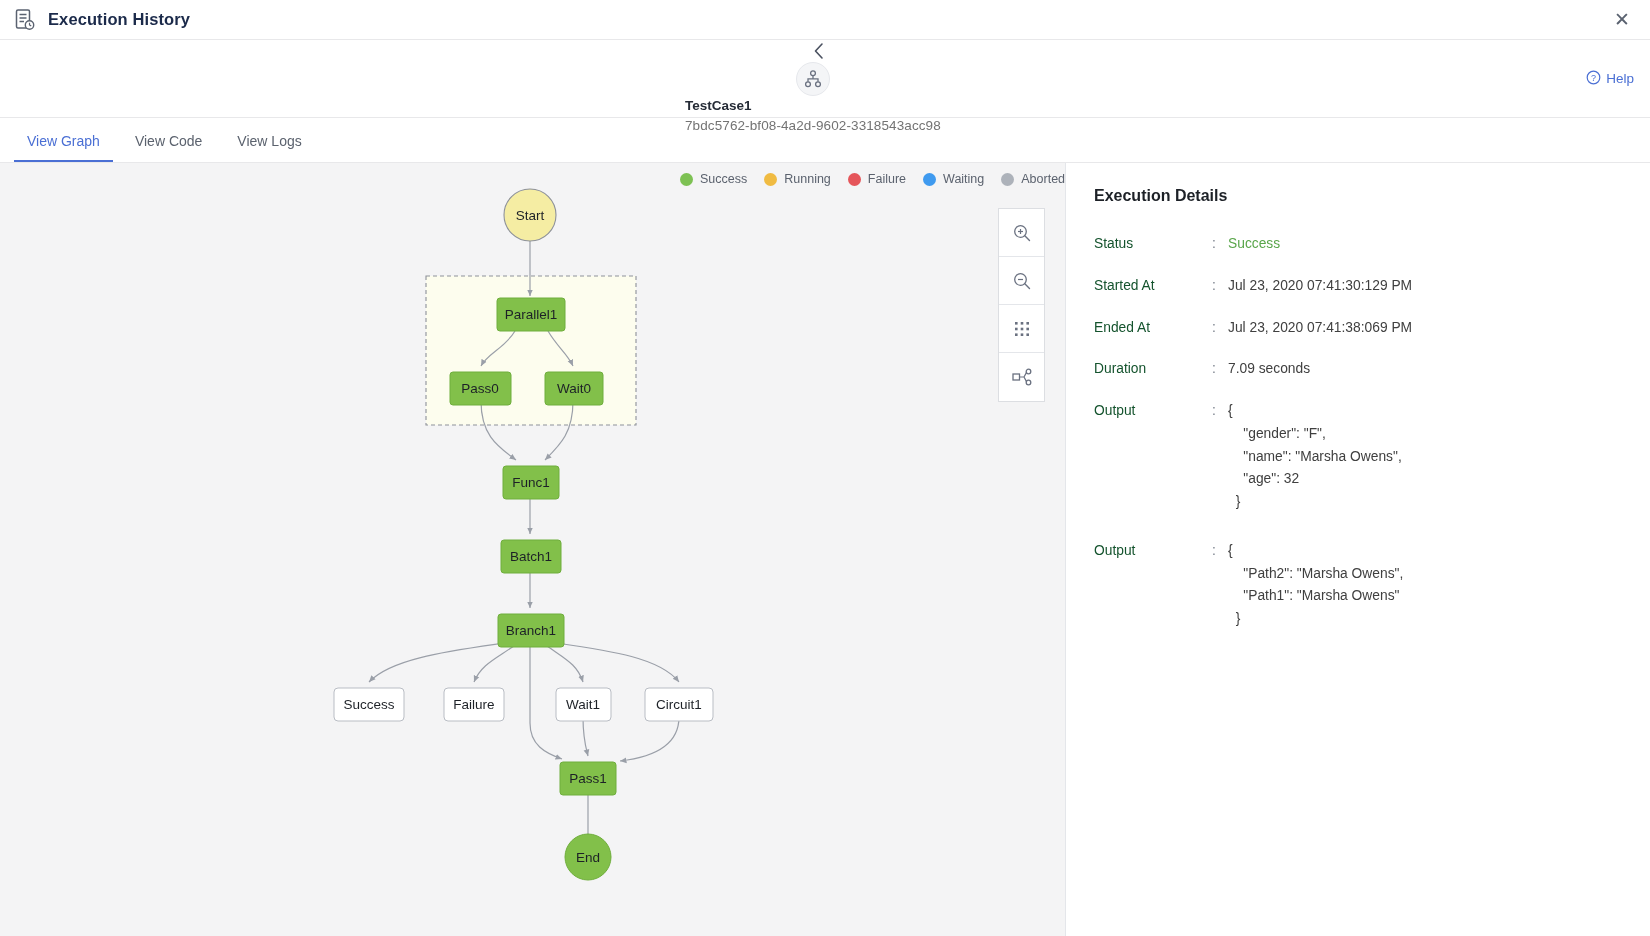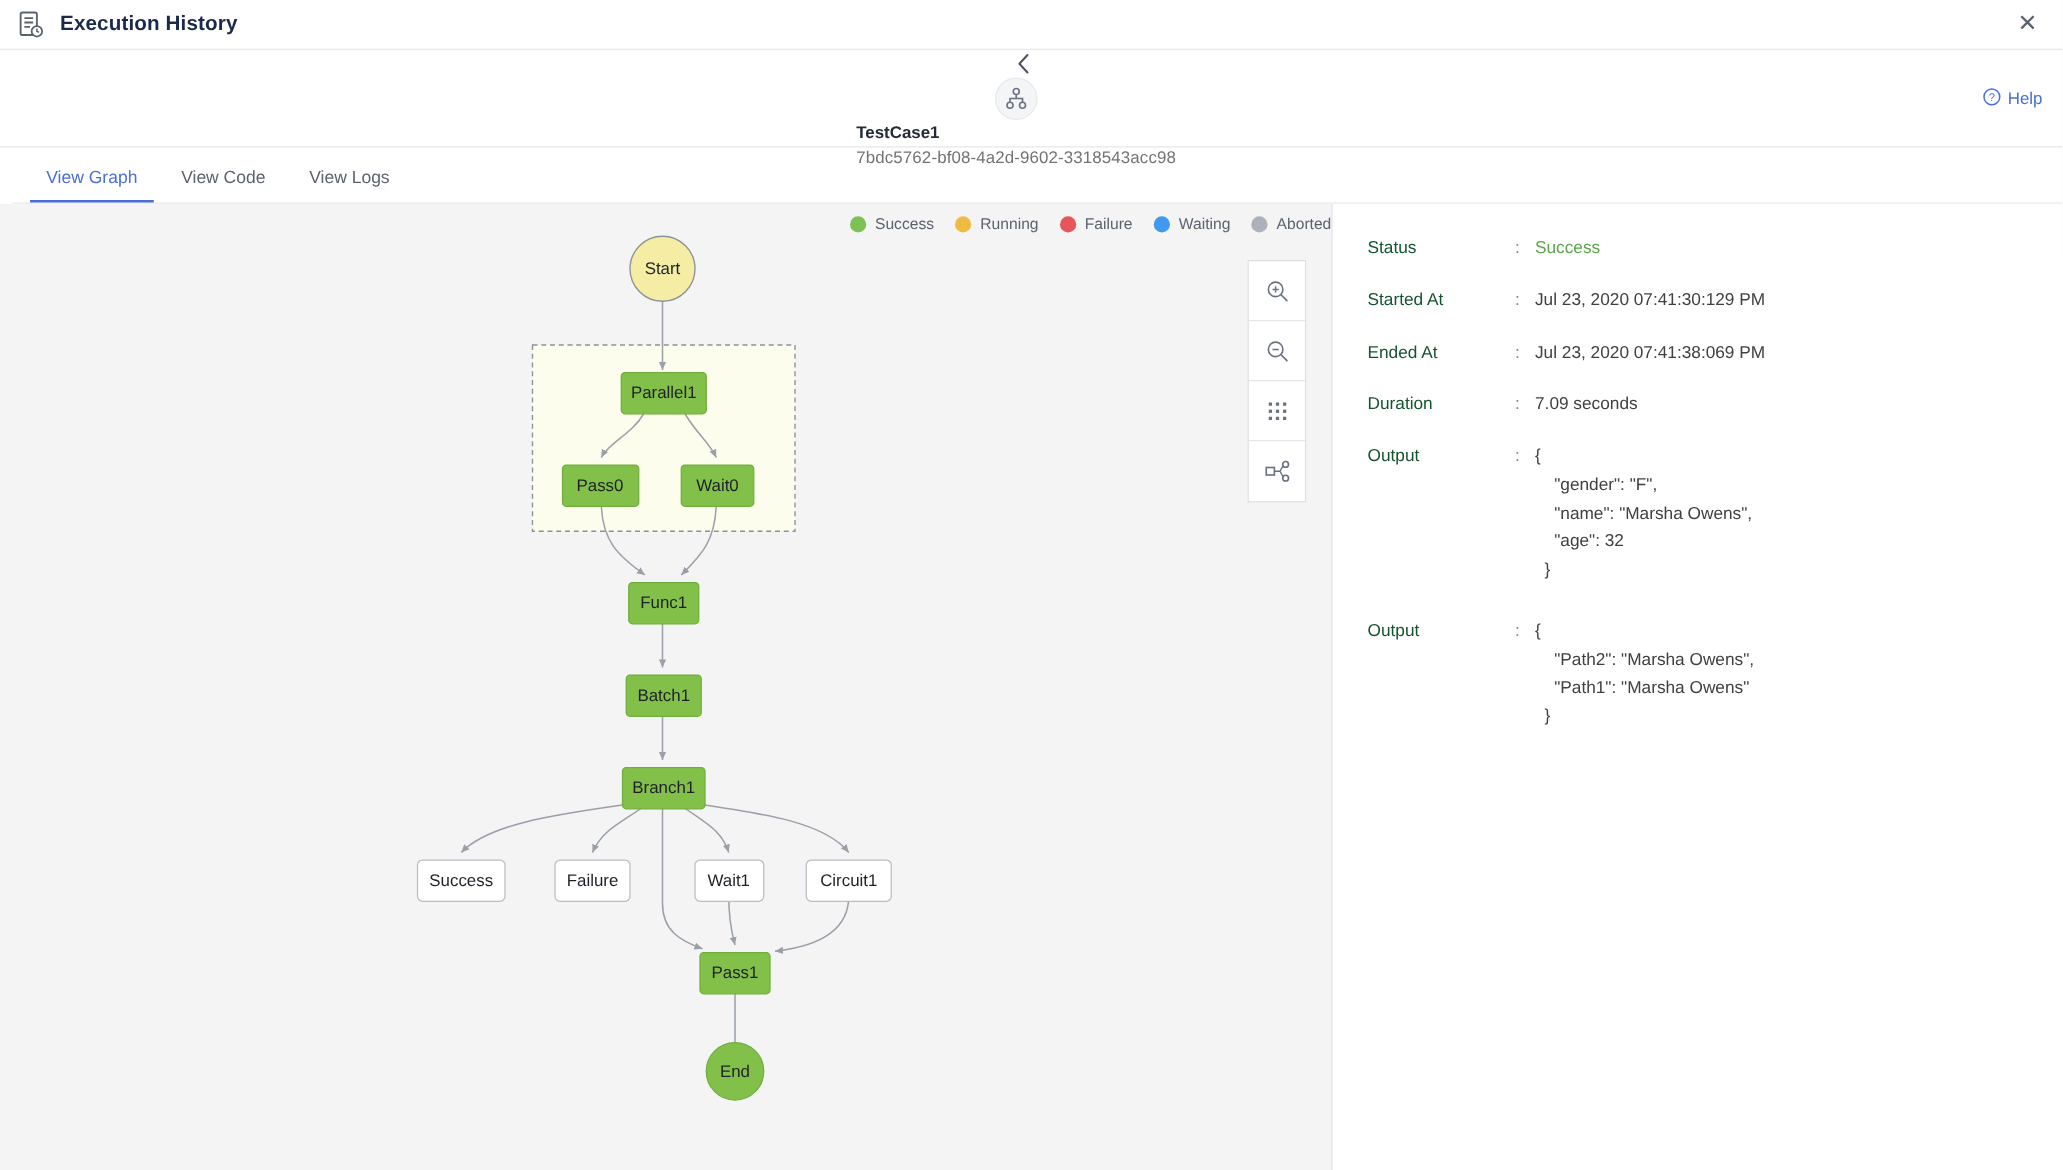--- a/index.html
+++ b/index.html
@@ -66,21 +66,20 @@
     color:#4a6fd4; font-size: 13.5px; cursor:pointer;
   }
 
   
   .tabs {
     height: 45px;
     display:flex; align-items:flex-end;
     padding-left: 14px;
     border-bottom: 1px solid #e8e8ea;
     background:#fff;
-    margin-left:10px;
   }
   .tab {
     font-size: 14px; color:#5b626e; padding: 0 13px 11px 13px;
     cursor:pointer; border-bottom: 2px solid transparent; margin-right: 9px;
   }
   .tab.active { color:#4a6fd4; border-bottom-color:#4a6fd4; }
 
   
   .body-area { display:flex; height: calc(936px - 40px - 78px - 45px); }
 
@@ -334,20 +333,21 @@
       </g>
 
       <g>
         <circle cx="588" cy="694" r="23" fill="#82c04a" stroke="#6fae3c" stroke-width="1"></circle>
         <text class="node-label" x="588" y="695">End</text>
       </g>
     </svg>
   </div>
 
   <div class="details-pane">
+    <div class="details-title">Execution Details</div>
 
     <div class="detail-row">
       <span class="detail-label">Status</span>
       <span class="detail-colon">:</span>
       <span class="detail-value success">Success</span>
     </div>
 
     <div class="detail-row">
       <span class="detail-label">Started At</span>
       <span class="detail-colon">:</span>

